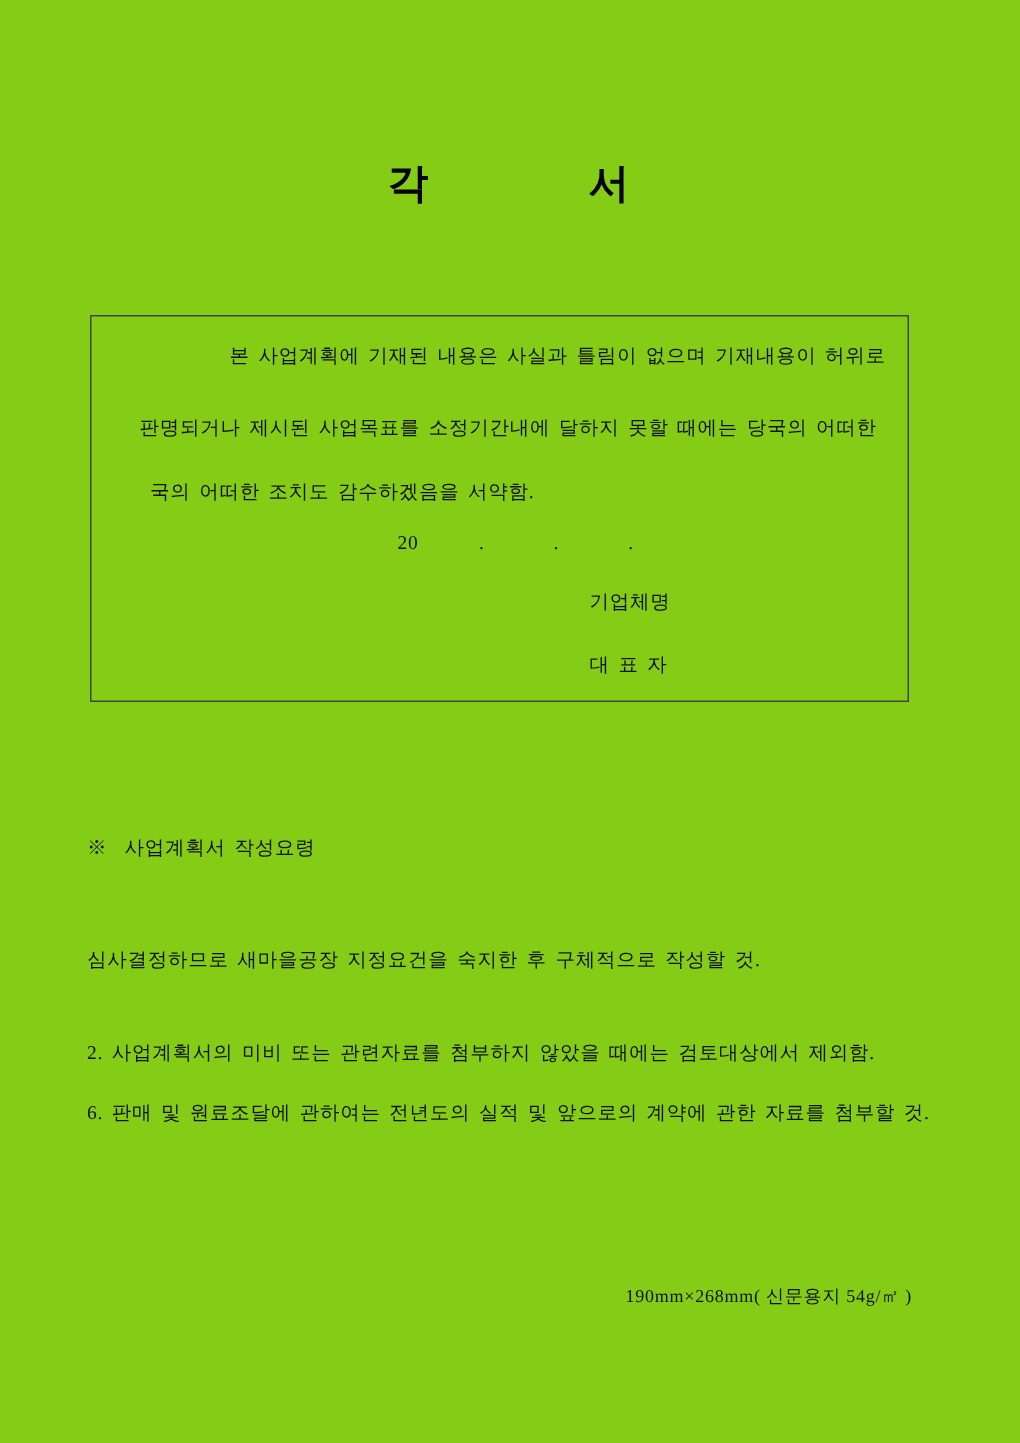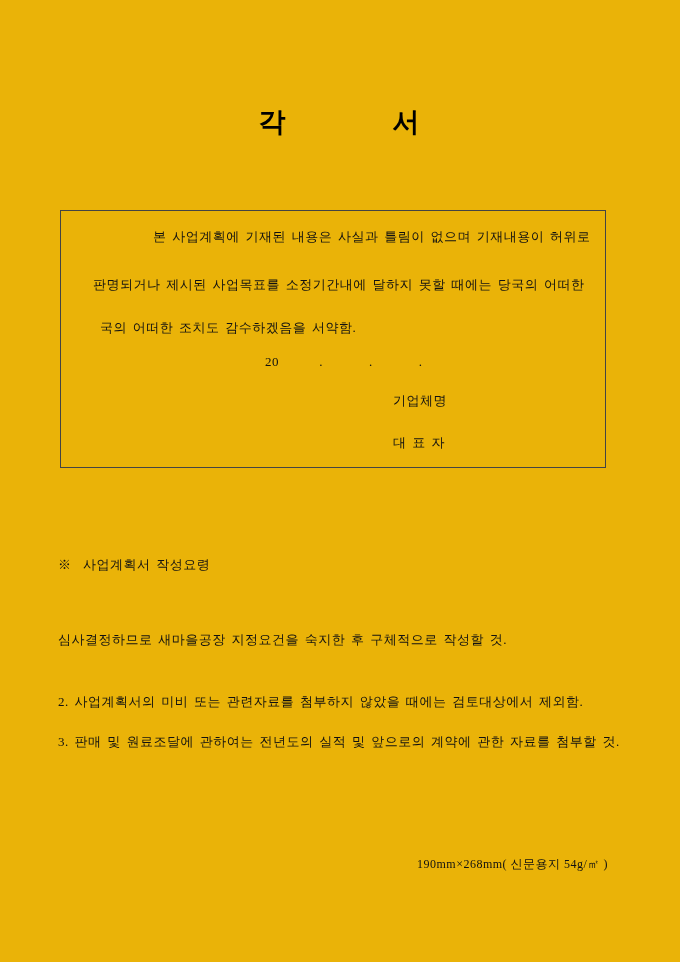--- a/index.html
+++ b/index.html
@@ -4,21 +4,21 @@
 <style>
   html, body {
     margin: 0;
     padding: 0;
     background: #ffffff;
   }
   .page {
     position: relative;
     width: 680px;
     height: 962px;
-    background: #eab308;
+    background: #84cc16;
     font-family: "Liberation Serif", "DejaVu Serif", serif;
     color: #111111;
     overflow: hidden;
   }
   .doc-title {
     position: absolute;
     top: 104px;
     left: 0;
     width: 100%;
     text-align: center;
@@ -101,18 +101,18 @@
 
   <div class="note-item note-item-1 body-text">
     <div class="line">심사결정하므로 새마을공장 지정요건을 숙지한 후 구체적으로 작성할 것.</div>
   </div>
 
   <div class="note-item note-item-2 body-text">
     <div class="line">2. 사업계획서의 미비 또는 관련자료를 첨부하지 않았을 때에는 검토대상에서 제외함.</div>
   </div>
 
   <div class="note-item note-item-3 body-text">
-    <div class="line">3. 판매 및 원료조달에 관하여는 전년도의 실적 및 앞으로의 계약에 관한 자료를 첨부할 것.</div>
+    <div class="line">6. 판매 및 원료조달에 관하여는 전년도의 실적 및 앞으로의 계약에 관한 자료를 첨부할 것.</div>
   </div>
 
   <div class="paper-note">190mm×268mm( 신문용지 54g/㎡ )</div>
 
 </div>
 
 </body></html>

